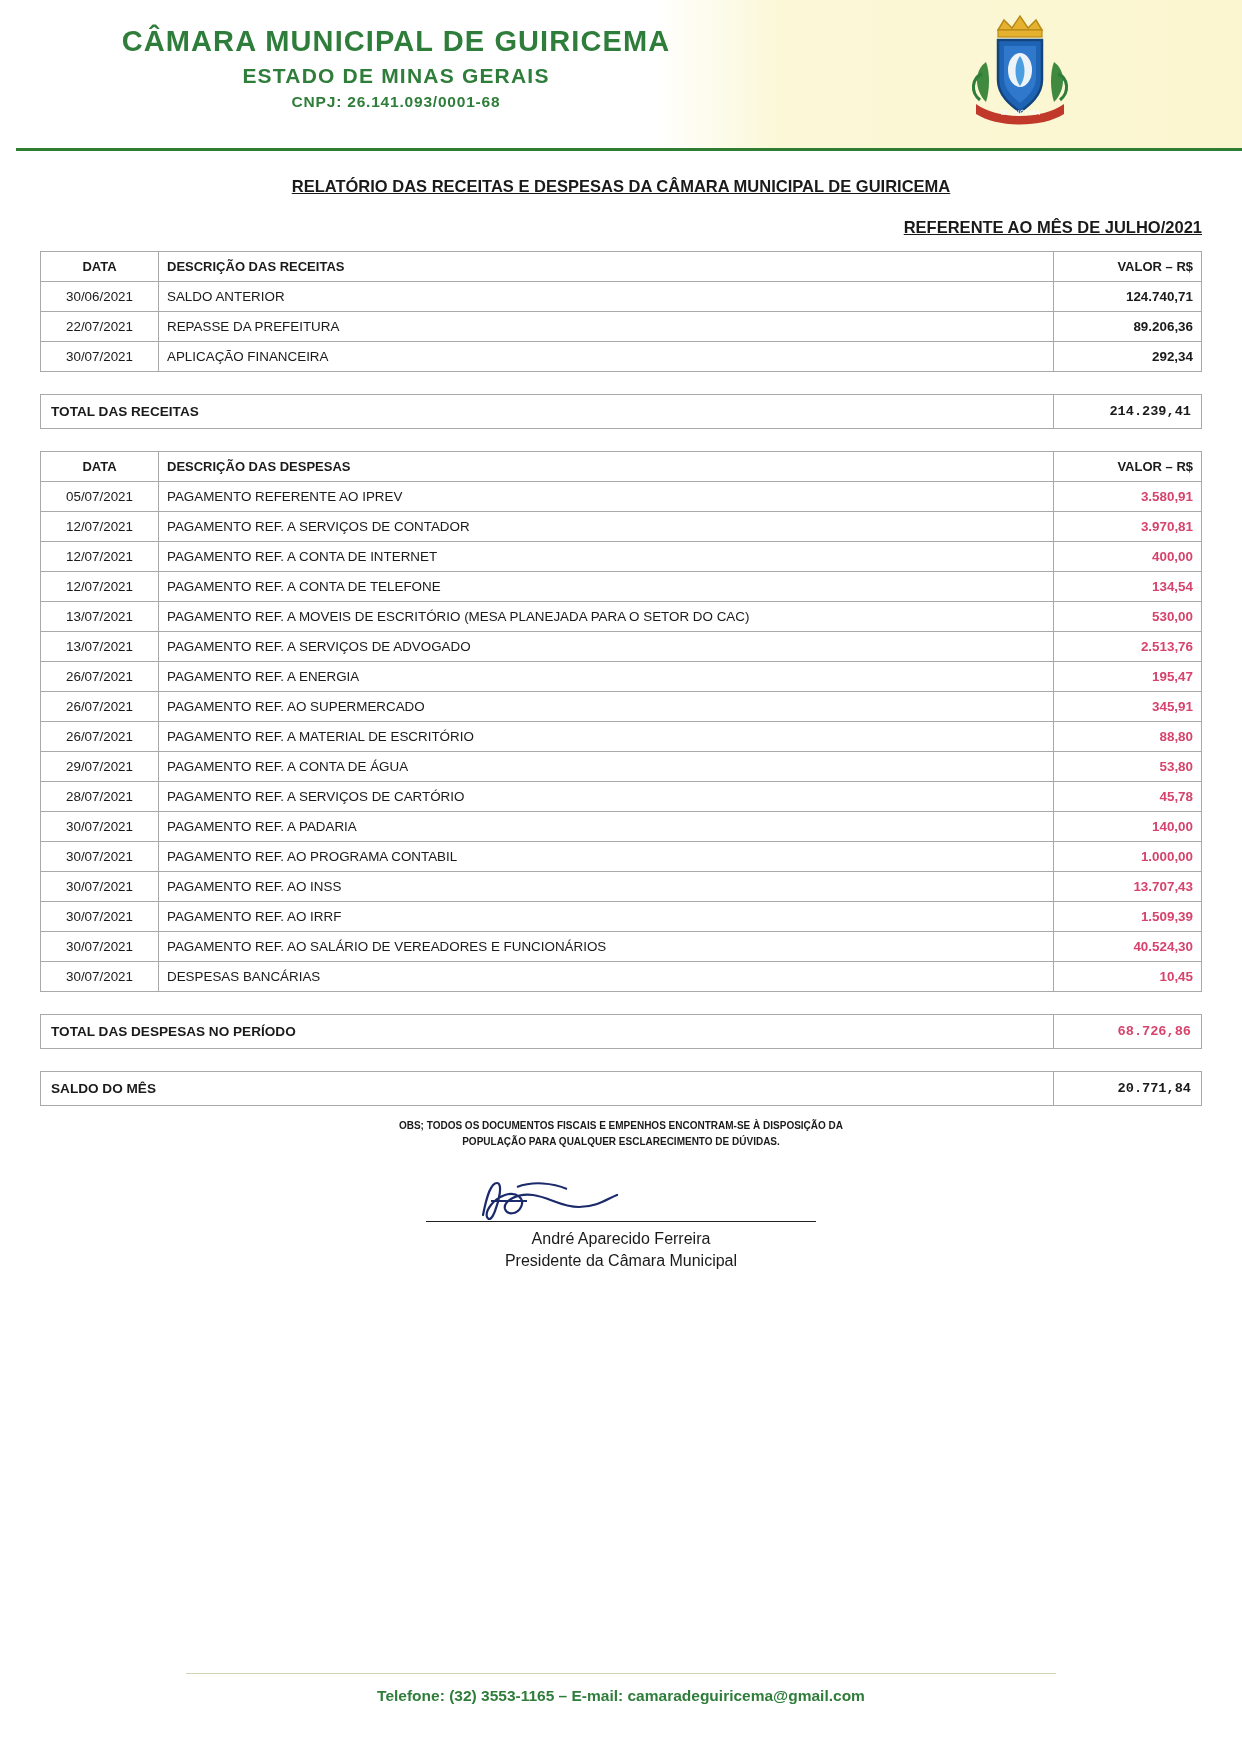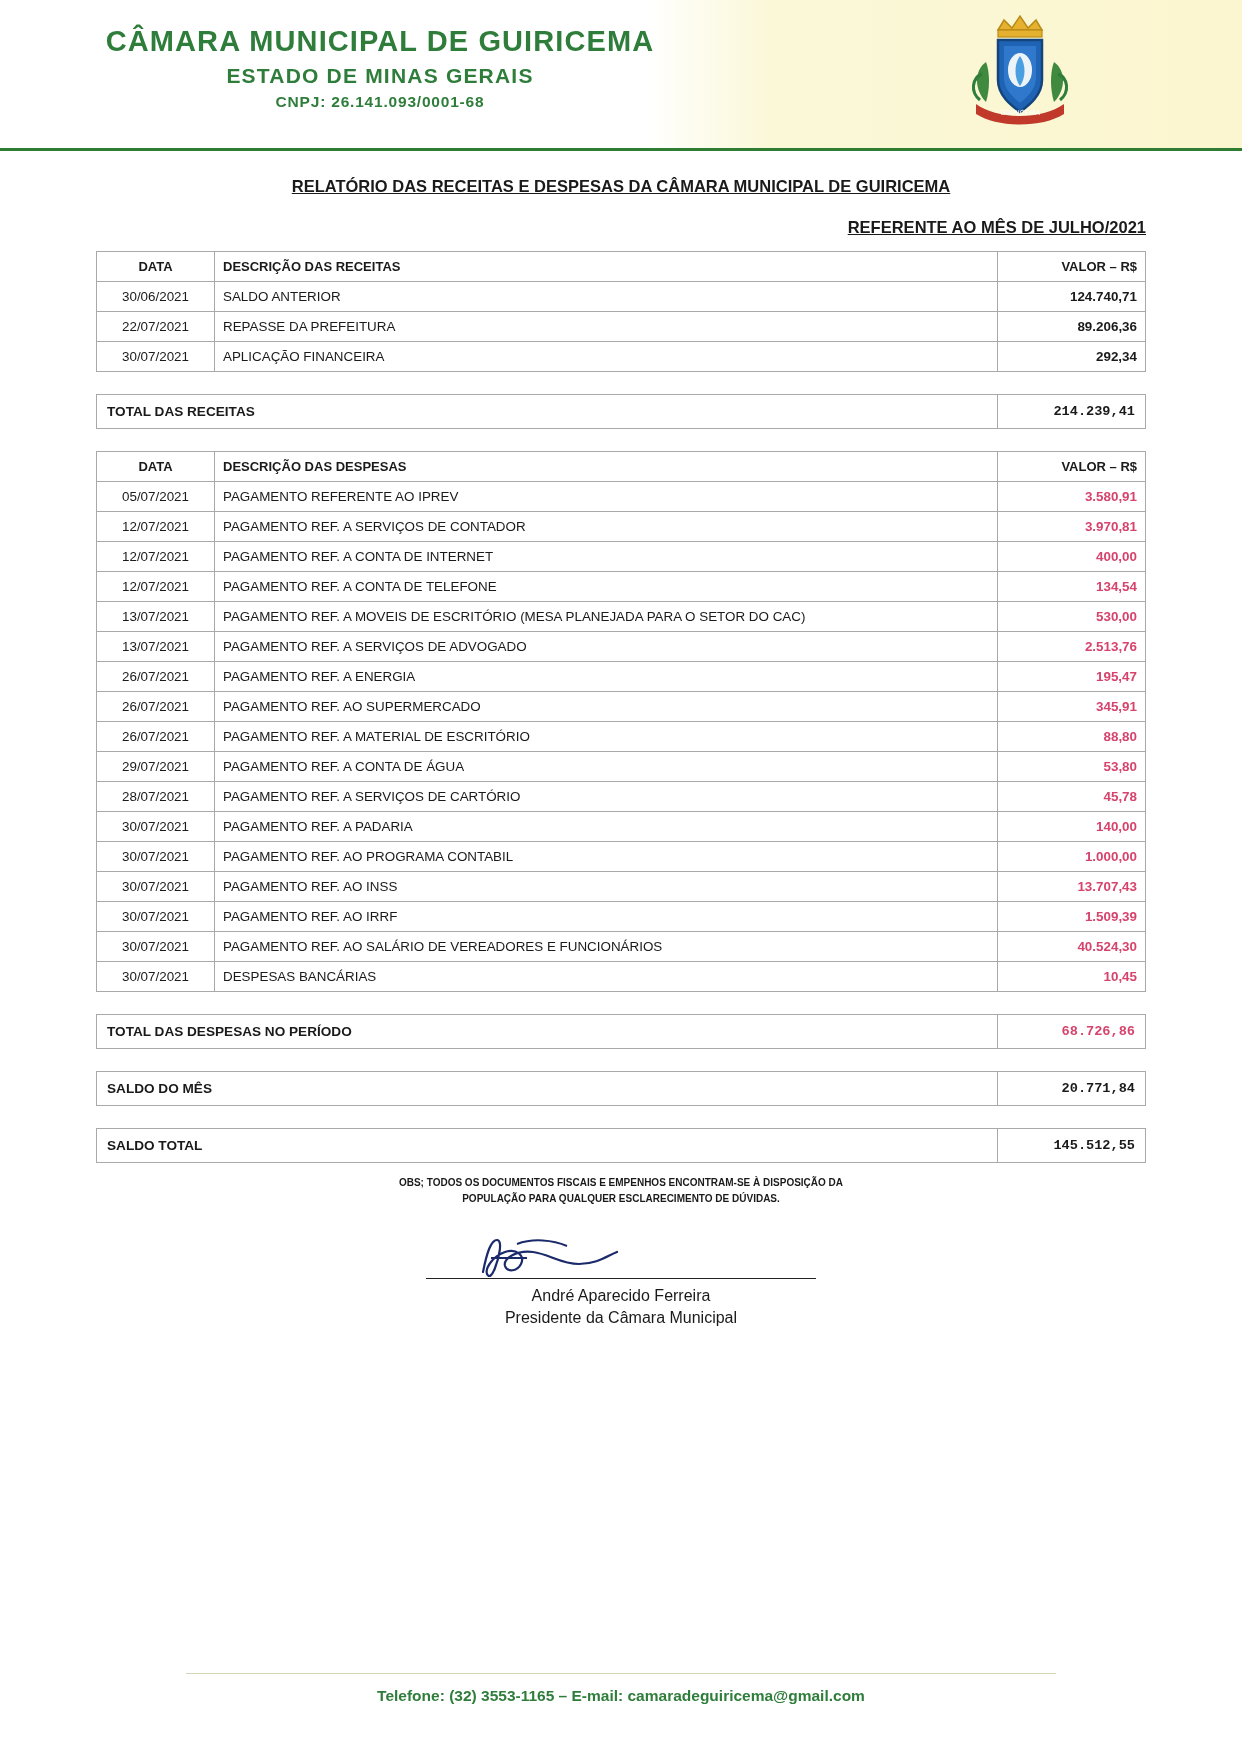--- a/index.html
+++ b/index.html
@@ -15,20 +15,21 @@
     position: relative;
     overflow: hidden;
   }
 
   
   .letterhead {
     position: relative;
     height: 148px;
     background: linear-gradient(to right, #ffffff 0%, #ffffff 52%, #fbf8d8 62%, #fbf6cf 100%);
     border-bottom: 3px solid #2e7d32;
+    margin-left: 16px;
   }
   .letterhead-texts {
     position: absolute;
     left: 0;
     top: 26px;
     width: 760px;
     text-align: center;
   }
   .lh-title {
     font-size: 29px;
@@ -54,21 +55,21 @@
   .crest {
     position: absolute;
     right: 170px;
     top: 8px;
     width: 104px;
     height: 122px;
   }
 
   
   .doc {
-    padding: 0 96px;
+    padding: 0 40px;
     box-sizing: border-box;
   }
   .doc-title, .doc-subtitle {
     text-align: center;
     font-weight: bold;
     font-size: 16.5px;
     text-decoration: underline;
   }
   .doc-title { margin-top: 26px; }
   .doc-subtitle { margin-top: 22px; text-align: right; }
@@ -347,28 +348,20 @@
 
   <table class="summary">
     <tbody>
         <tr>
       <td class="label">SALDO DO MÊS</td>
       <td class="value">20.771,84</td>
     </tr>
   </tbody>
     </table>
 
-  <table class="summary">
-    <tbody>
-        <tr>
-      <td class="label">SALDO TOTAL</td>
-      <td class="value">145.512,55</td>
-    </tr>
-  </tbody>
-    </table>
 
   <div class="obs">
     <div>OBS; TODOS OS DOCUMENTOS FISCAIS E EMPENHOS ENCONTRAM-SE À DISPOSIÇÃO DA</div>
     <div>POPULAÇÃO PARA QUALQUER ESCLARECIMENTO DE DÚVIDAS.</div>
   </div>
 
   <div class="sign-area">
     <div class="sign-scribble">
       <svg viewBox="0 0 400 50" width="400" height="50" style="display:block;margin:0 auto;">
         <path d="M62 40 C66 20 70 8 76 8 C82 8 78 26 74 36 C71 44 68 46 66 42 C64 36 72 24 84 20 C96 16 104 24 100 32 C96 40 86 40 84 34 C82 26 96 18 112 20 C128 22 140 32 158 32 C176 32 186 24 196 20" stroke="#1b2a6b" stroke-width="2.2" fill="none" stroke-linecap="round"></path>

